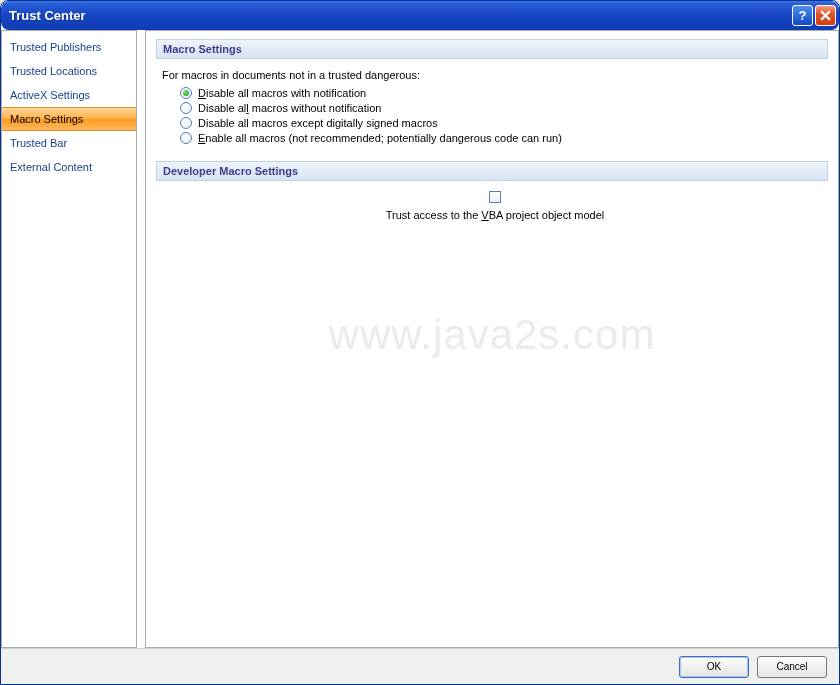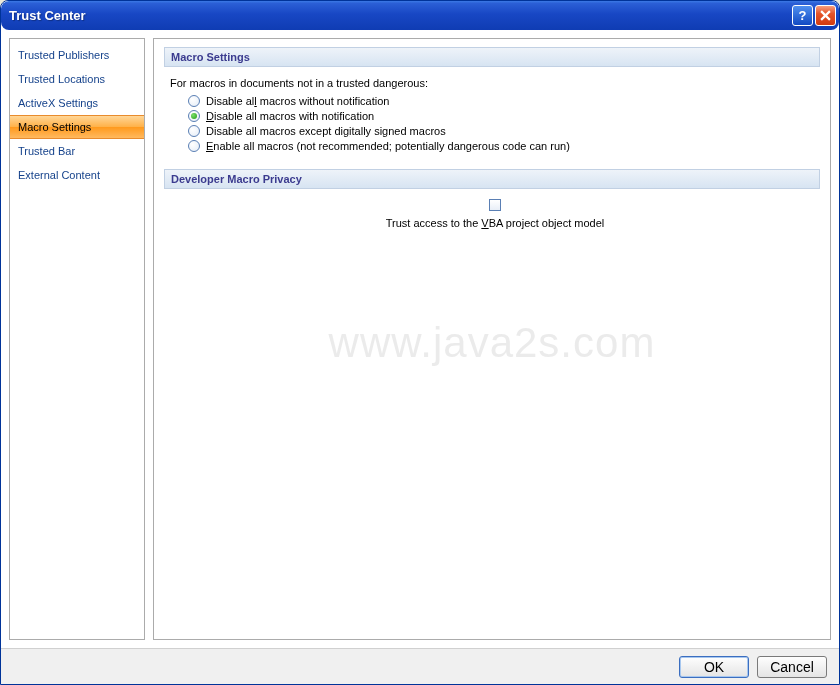--- a/index.html
+++ b/index.html
@@ -47,21 +47,21 @@
     font-weight: bold;
     font-size: 13px;
     cursor: pointer;
   }
   .help-btn { background: linear-gradient(to bottom,#4f8fef,#1149c3); color:#fff; }
   .close-btn { background: linear-gradient(to bottom,#f79e7e,#e5542a 40%,#d23b0f); color:#fff; }
   .close-btn svg { display:block; }
   .content-area {
     flex: 1;
     display: flex;
-    padding: 8px;
+    padding: 0;
     gap: 8px;
     background: #fff;
     min-height: 0;
   }
   .sidebar {
     width: 136px;
     border: 1px solid #ababab;
     background: #fff;
     padding: 4px 0;
   }
@@ -152,21 +152,21 @@
     justify-content: flex-end;
     padding: 0 12px;
     gap: 8px;
   }
   .btn {
     min-width: 70px;
     height: 22px;
     border: 1px solid #7a7a7a;
     border-radius: 3px;
     background: linear-gradient(to bottom,#fefefe,#e4e4e4);
-    font-size: 14px;
+    font-size: 10px;
     cursor: pointer;
     padding: 0 12px;
   }
   .btn.default {
     border: 1px solid #3b6ec0;
     box-shadow: 0 0 0 1px #a7c7ef inset;
   }
 </style>
 </head>
 <body>
@@ -191,43 +191,43 @@
         <div class="sidebar-item">ActiveX Settings</div>
         <div class="sidebar-item selected">Macro Settings</div>
         <div class="sidebar-item">Trusted Bar</div>
         <div class="sidebar-item">External Content</div>
       </div>
 
     <div class="main-panel">
       <div class="section-header">Macro Settings</div>
       <div class="intro-text">For macros in documents not in a trusted dangerous:</div>
       <div class="radio-group" id="radio-group">
-          <div class="radio-row">
-            <div class="radio-outer"></div>
-            <span><span>Disable al</span><span class="u">l</span><span> macros without notification</span></span>
-          </div>
           <div class="radio-row checked">
             <div class="radio-outer">
               <div class="radio-dot"></div>
             </div>
             <span><span></span><span class="u">D</span><span>isable all macros with notification</span></span>
           </div>
           <div class="radio-row">
             <div class="radio-outer"></div>
+            <span><span>Disable al</span><span class="u">l</span><span> macros without notification</span></span>
+          </div>
+          <div class="radio-row">
+            <div class="radio-outer"></div>
             <span><span>Disable all macros except di</span><span class="u">g</span><span>itally signed macros</span></span>
           </div>
           <div class="radio-row">
             <div class="radio-outer"></div>
             <span><span></span><span class="u">E</span><span>nable all macros (not recommended; potentially dangerous code can run)</span></span>
           </div>
         </div>
 
       <div style="height:14px"></div>
 
-      <div class="section-header">Developer Macro Privacy</div>
+      <div class="section-header">Developer Macro Settings</div>
       <div class="check-row">
         <div class="check-outer"></div>
         <span><span>Trust access to the </span><span class="u">V</span><span>BA project object model</span></span>
       </div>
 
       <div class="watermark">www.java2s.com</div>
     </div>
   </div>
 
   <div class="footer">

